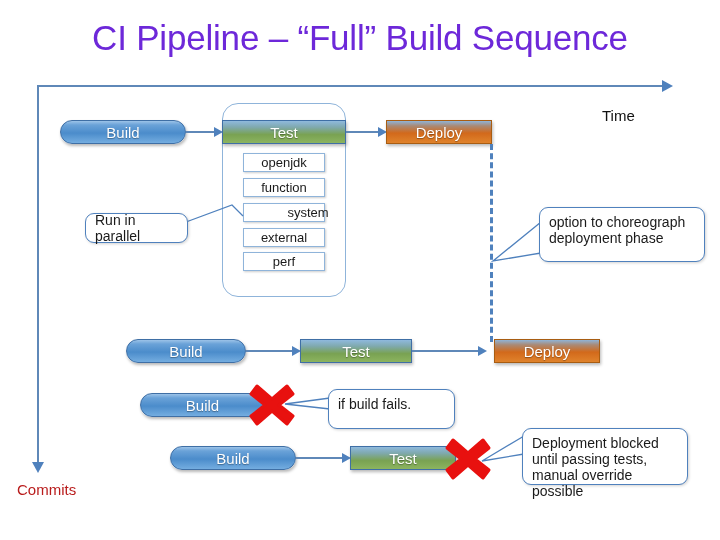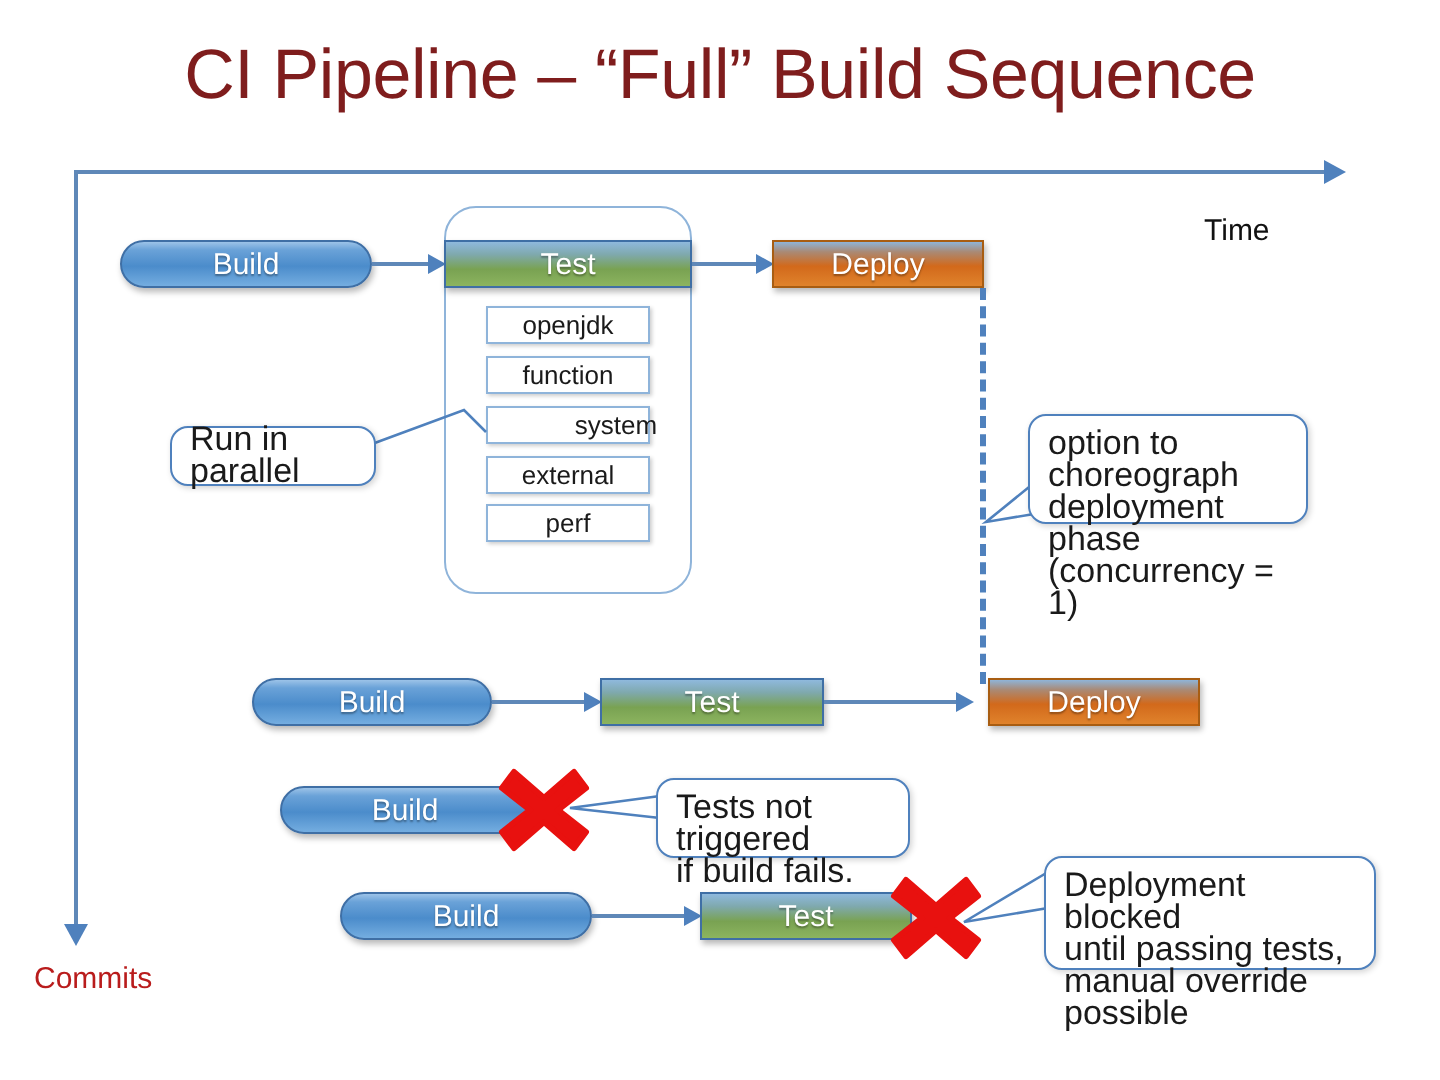--- a/index.html
+++ b/index.html
@@ -18,21 +18,21 @@
 
   
   #title {
     position: absolute;
     left: 0;
     top: 18px;
     width: 720px;
     text-align: center;
     font-size: 35px;
     font-weight: 400;
-    color: #7f1d1d;
+    color: #6d28d9;
     letter-spacing: -0.2px;
     white-space: nowrap;
   }
 
   
   .axis-line {
     position: absolute;
     background: #5f88b8;
   }
   #axis-h-line {
@@ -150,21 +150,21 @@
   }
 
   
   .callout {
     position: absolute;
     box-sizing: border-box;
     border: 1.3px solid #4f81bd;
     border-radius: 9px;
     background: #ffffff;
     color: #1a1a1a;
-    font-size: 17px;
+    font-size: 14px;
     line-height: 16px;
     padding: 6px 9px;
     box-shadow: 1px 1px 3px rgba(0,0,0,0.18);
   }
   .leader {
     position: absolute;
     stroke: #4f81bd;
     stroke-width: 1.3;
     fill: none;
     overflow: visible;
@@ -222,24 +222,23 @@
   <svg class="leader" style="left:0; top:0; width:720px; height:540px;">
     <polyline points="186,222 232,205 243,216"></polyline>
   </svg>
   <div class="callout" style="left:85px; top:213px; width:103px; height:30px; display:flex; align-items:center; justify-content:center;">Run in parallel</div>
 
   <div id="dash-line"></div>
 
   <svg class="leader" style="left:0; top:0; width:720px; height:540px;">
     <polyline points="541,222 493,261 541,253"></polyline>
   </svg>
-  <div class="callout" style="left:514px; top:207px; width:140px; height:55px;">
+  <div class="callout" style="left:539px; top:207px; width:166px; height:55px;">
     <div>option to choreograph</div>
     <div>deployment phase</div>
-    <div>(concurrency = 1)</div>
   </div>
 
   <div class="stage stage-build" style="left:126px; top:339px; width:120px; height:24px;">Build</div>
 
   <div class="conn" style="left:246px; top:350px; width:46px;"></div>
   <div class="conn-head" style="left:292px; top:346px;"></div>
 
   <div class="stage stage-test" style="left:300px; top:339px; width:112px; height:24px;">Test</div>
 
   <div class="conn" style="left:412px; top:350px; width:66px;"></div>
@@ -250,21 +249,20 @@
   <div class="stage stage-build" style="left:140px; top:393px; width:125px; height:24px;">Build</div>
 
   <svg class="redx" style="left:248px; top:383px; width:48px; height:44px;" viewBox="0 0 48 44">
     <path d="M9,3 L24,16 L39,3 L45,11 L31,22 L45,33 L39,41 L24,28 L9,41 L3,33 L17,22 L3,11 Z" fill="#e8110f" stroke="#e8110f" stroke-width="3" stroke-linejoin="round"></path>
   </svg>
 
   <svg class="leader" style="left:0; top:0; width:720px; height:540px;">
     <polyline points="330,409 285,404 330,398"></polyline>
   </svg>
   <div class="callout" style="left:328px; top:389px; width:127px; height:40px;">
-    <div>Tests not triggered</div>
     <div>if build fails.</div>
   </div>
 
   <div class="stage stage-build" style="left:170px; top:446px; width:126px; height:24px;">Build</div>
 
   <div class="conn" style="left:296px; top:457px; width:46px;"></div>
   <div class="conn-head" style="left:342px; top:453px;"></div>
 
   <div class="stage stage-test" style="left:350px; top:446px; width:106px; height:24px;">Test</div>
 

